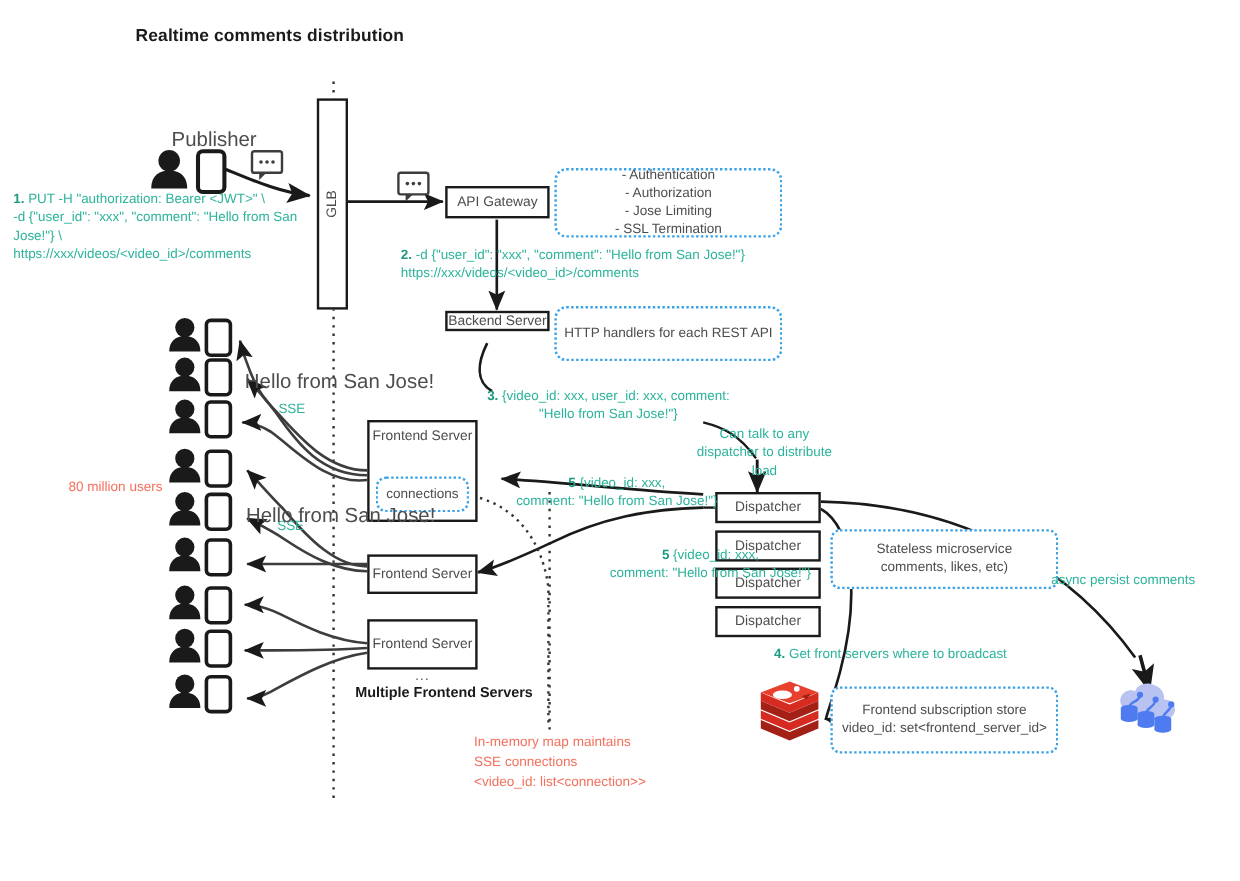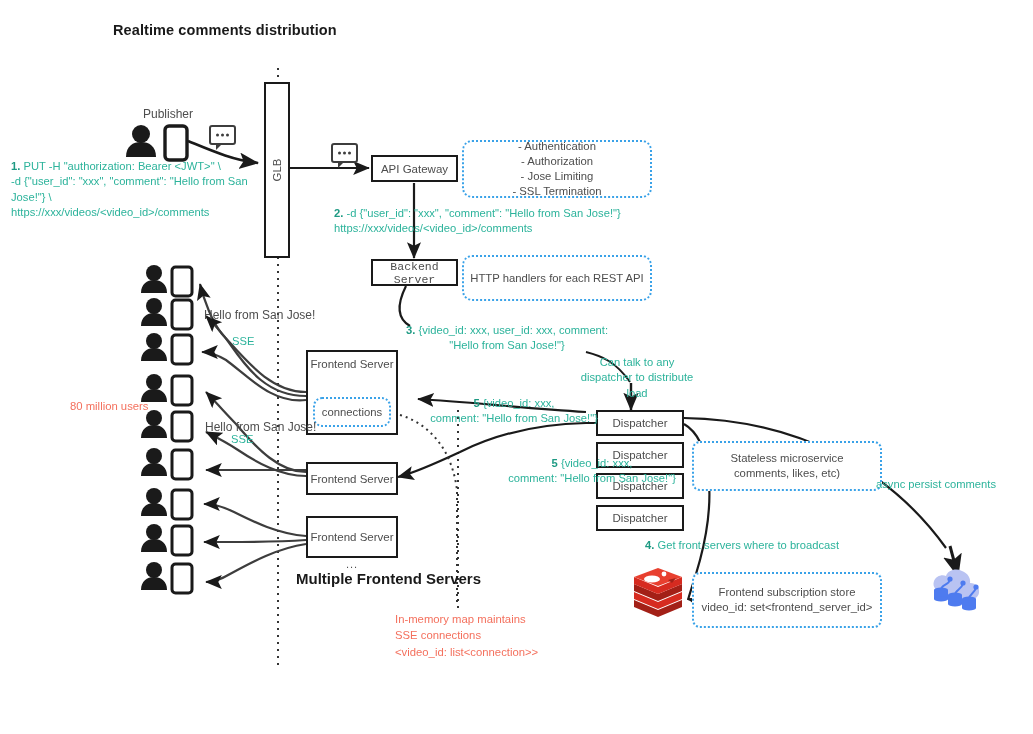--- a/index.html
+++ b/index.html
@@ -10,22 +10,22 @@
   .box{position:absolute;border:2px solid #1a1a1a;background:#fff;
        display:flex;align-items:center;justify-content:center;
        font-size:11.5px;color:#4d4d4d;text-align:center;box-sizing:border-box;}
   .callout{position:absolute;border:2.4px dotted #3aa2e8;border-radius:10px;background:#fff;
        display:flex;align-items:center;justify-content:center;flex-direction:column;
        font-size:11.3px;color:#4d4d4d;text-align:left;box-sizing:border-box;line-height:1.32;padding:4px 6px;}
   .callout.sq{border-radius:8px;}
   .teal{position:absolute;color:#2cb39b;font-size:11.2px;line-height:1.38;}
   .teal b{color:#1e9a83;font-weight:bold;}
   .red{position:absolute;color:#f4705d;font-size:11.3px;line-height:1.45;}
-  .gray{position:absolute;color:#4d4d4d;font-size:12px;}
-  .bold-lbl{position:absolute;font-size:15px;font-weight:bold;color:#1a1a1a;}
+  .gray{position:absolute;color:#4d4d4d;font-size:17px;}
+  .bold-lbl{position:absolute;font-size:12px;font-weight:bold;color:#1a1a1a;}
   .glb{position:absolute;border:2px solid #1a1a1a;background:#fff;box-sizing:border-box;}
   .glb span{position:absolute;left:50%;top:50%;transform:translate(-50%,-50%) rotate(-90deg);
        font-size:11.5px;color:#4d4d4d;white-space:nowrap;}
   .conn{position:absolute;border:2.4px dotted #3aa2e8;border-radius:9px;background:#fff;
        display:flex;align-items:center;justify-content:center;font-size:11.3px;color:#4d4d4d;box-sizing:border-box;}
   svg.layer{position:absolute;left:0;top:0;width:1033px;height:734px;pointer-events:none;}
   .dots{position:absolute;font-size:11px;color:#4d4d4d;letter-spacing:1px;}
 </style>
 </head>
 <body>
@@ -181,28 +181,28 @@
       <ellipse cx="39" cy="31" rx="7" ry="2.6"></ellipse>
         <rect x="32" y="31" width="14" height="9"></rect>
         <ellipse cx="39" cy="40" rx="7" ry="2.6"></ellipse>
       <path d="M39,31 C39,26 44,26 46,20" fill="none" stroke="#4e7bef" stroke-width="2"></path>
         <circle cx="46" cy="19" r="2.6"></circle>
     </g>
   </g>
 </svg>
 
 <div class="gray" style="left:143px;top:107px;">Publisher</div>
-<div class="red" style="left:70px;top:398px;text-align:center;">80 million users</div>
+<div class="red" style="left:57px;top:398px;text-align:center;">80 million users</div>
 
 <div class="glb" style="left:264px;top:82px;width:26px;height:176px;">
   <span>GLB</span>
 </div>
 
 <div class="box" style="left:371px;top:155px;width:87px;height:27px;">API Gateway</div>
-<div class="box" style="left:371px;top:259px;width:87px;height:27px;font-family:Liberation Mono, monospace;">Backend Server</div>
+<div class="box" style="left:371px;top:259px;width:87px;height:17px;">Backend Server</div>
 
 <div class="callout" style="left:462px;top:140px;width:190px;height:58px;">
   <div>- Authentication</div>
   <div>- Authorization</div>
   <div>- Jose Limiting</div>
   <div>- SSL Termination</div>
 </div>
 
 <div class="callout" style="left:462px;top:255px;width:190px;height:46px;">
   <div>HTTP handlers for each REST API</div>

